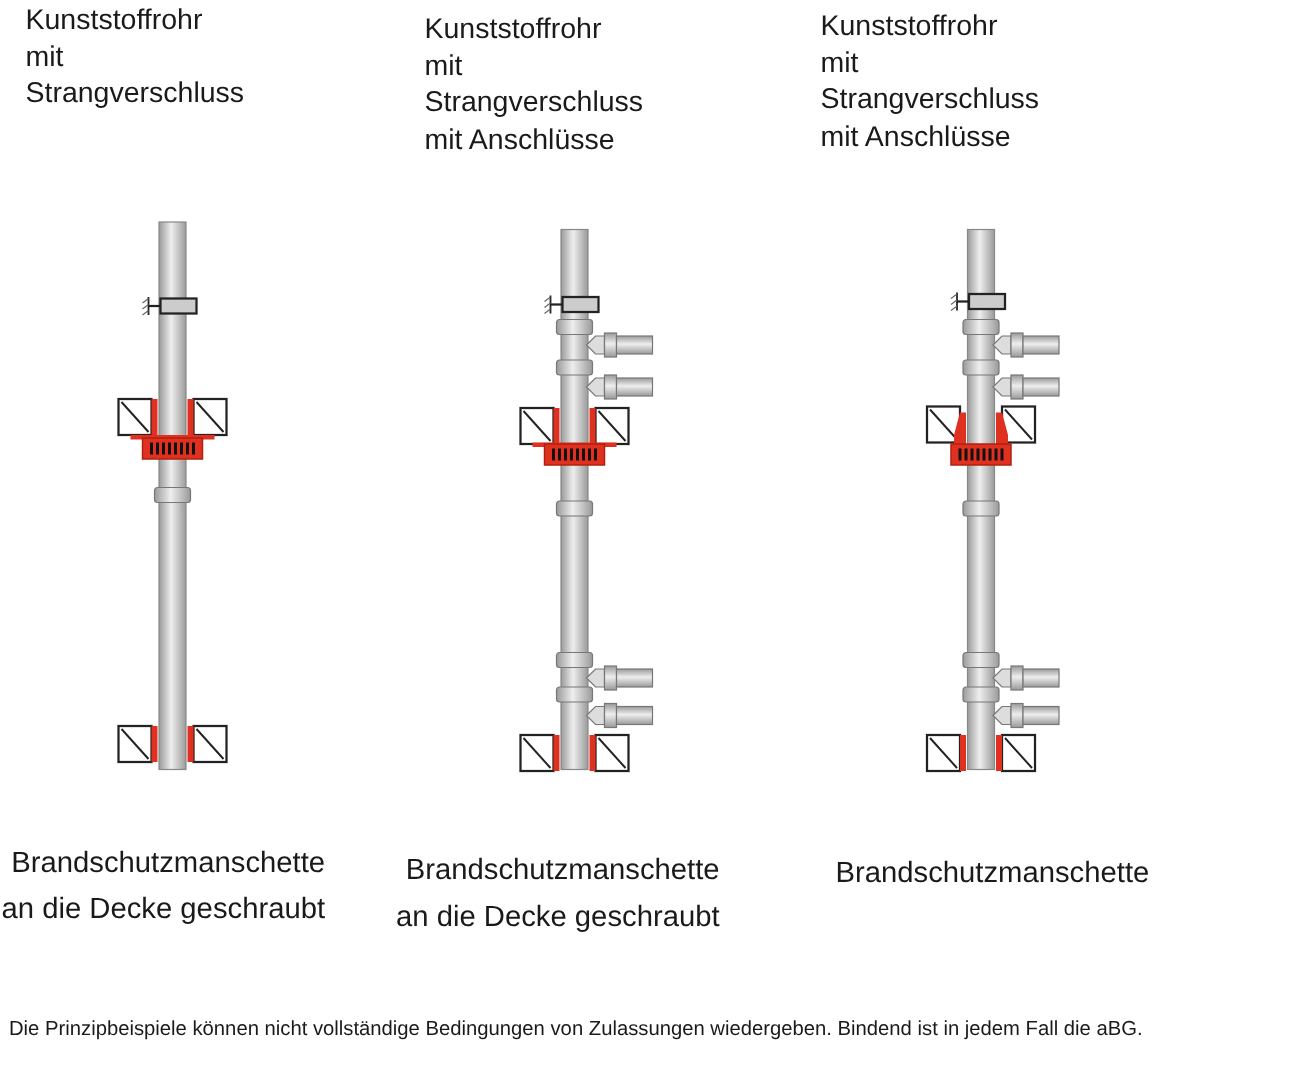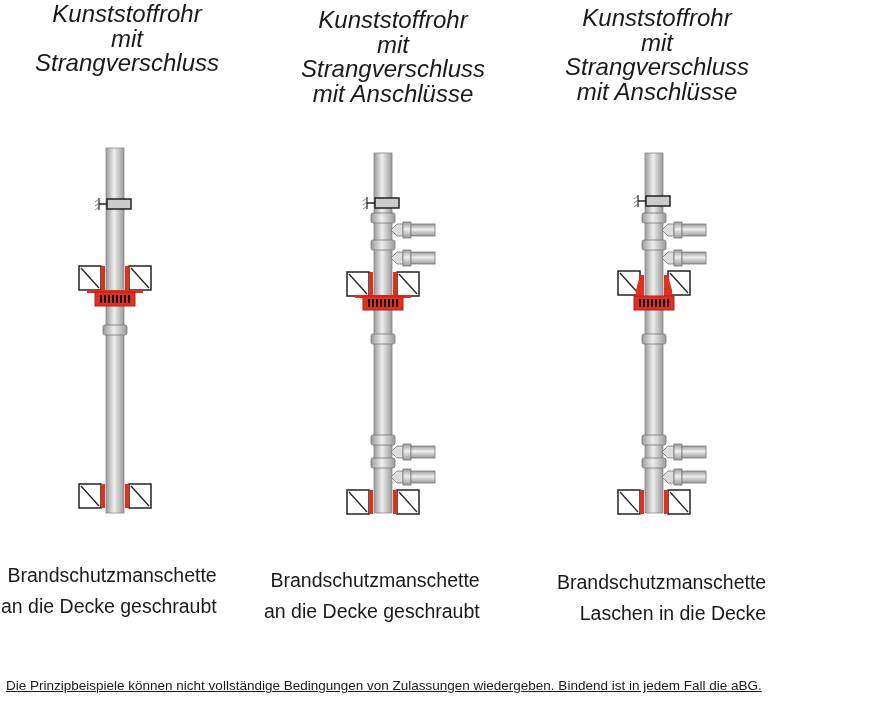--- a/index.html
+++ b/index.html
@@ -1,20 +1,20 @@
 <!DOCTYPE html>
 <html><head>
 <meta charset="utf-8">
 <style>
   html, body { margin:0; padding:0; background:#ffffff; }
   body { width:872px; height:712px; position:relative; overflow:hidden;
          font-family:"Liberation Sans", sans-serif; color:#1a1a1a; }
-  .title { position:absolute; text-align:center; font-size:24px; line-height:24.5px; width:220px;font-style:italic; }
+  .title { position:absolute; text-align:left; font-size:19px; line-height:24.5px; width:220px; }
   .caption { position:absolute; font-size:19.5px; line-height:31px;text-align:right; }
-  .footnote { position:absolute; left:6px; top:678px; font-size:13.5px;text-decoration:underline; }
+  .footnote { position:absolute; left:6px; top:678px; font-size:13.5px; }
   svg { position:absolute; left:0; top:0; }
 </style>
 </head>
 <body>
 
 <div class="title" style="left:17px; top:2px;">
   <div>Kunststoffrohr</div>
   <div>mit</div>
   <div>Strangverschluss</div>
 </div>
@@ -149,16 +149,15 @@
 <div class="caption" style="left:1px; top:560px;">
   <div>Brandschutzmanschette</div>
   <div>an die Decke geschraubt</div>
 </div>
 <div class="caption" style="left:264px; top:565px;">
   <div>Brandschutzmanschette</div>
   <div>an die Decke geschraubt</div>
 </div>
 <div class="caption" style="left:557px; top:567px;">
   <div>Brandschutzmanschette</div>
-  <div>Laschen in die Decke</div>
 </div>
 
 <div class="footnote">Die Prinzipbeispiele können nicht vollständige Bedingungen von Zulassungen wiedergeben. Bindend ist in jedem Fall die aBG.</div>
 
 </body></html>

